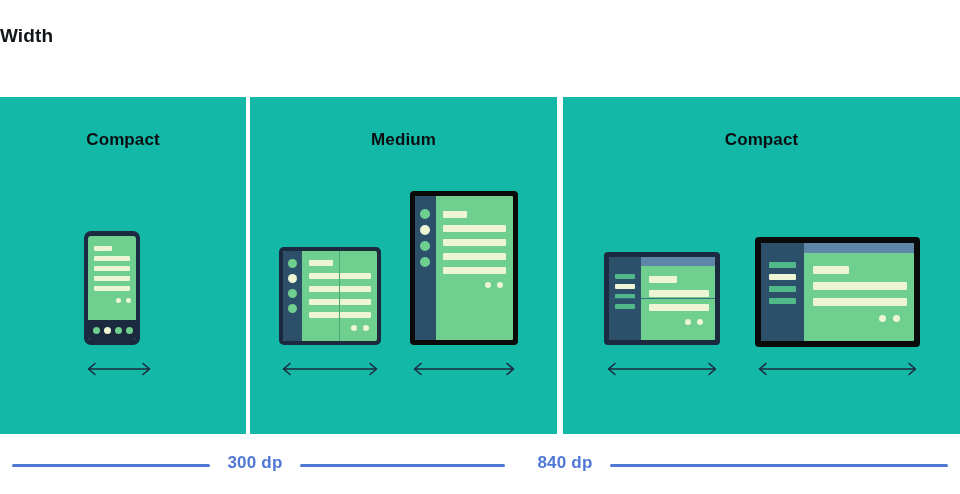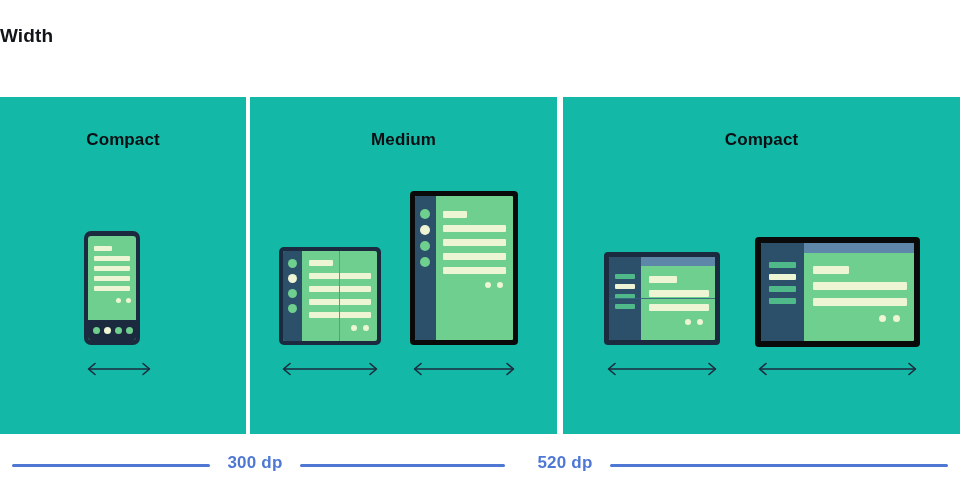--- a/index.html
+++ b/index.html
@@ -277,16 +277,16 @@
         <line x1="5" y1="9" x2="160" y2="9" stroke="#1b2a3e" stroke-width="1.6"></line>
         <polyline points="11,3.5 4.5,9 11,14.5" fill="none" stroke="#1b2a3e" stroke-width="1.6" stroke-linecap="round" stroke-linejoin="round"></polyline>
         <polyline points="154,3.5 160.5,9 154,14.5" fill="none" stroke="#1b2a3e" stroke-width="1.6" stroke-linecap="round" stroke-linejoin="round"></polyline>
       </svg>
     </div>
   </div>
 
   <div class="measure-line" style="left:12px; width:198px;"></div>
   <div class="measure-label" style="left:210px; width:90px;">300 dp</div>
   <div class="measure-line" style="left:300px; width:205px;"></div>
-  <div class="measure-label" style="left:520px; width:90px;">520 dp</div>
+  <div class="measure-label" style="left:520px; width:90px;">840 dp</div>
   <div class="measure-line" style="left:610px; width:338px;"></div>
 
 </div>
 
 </body></html>

